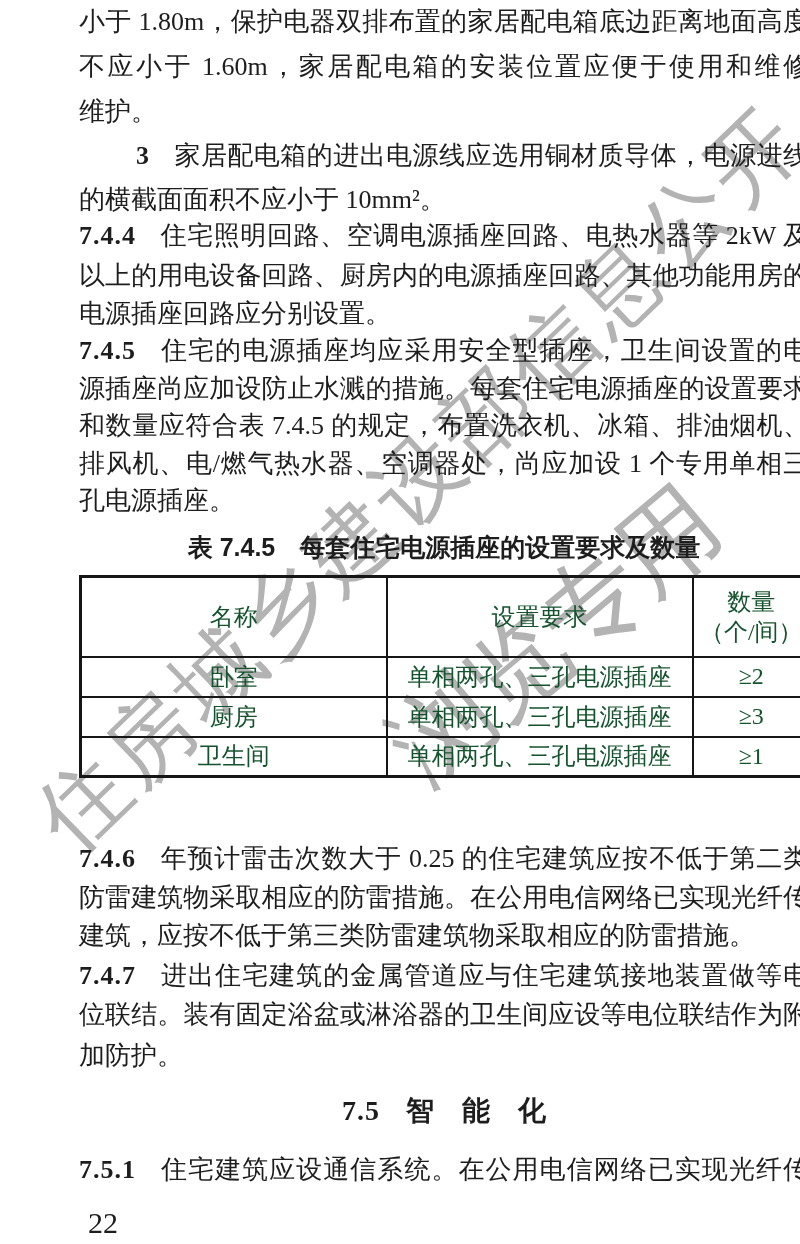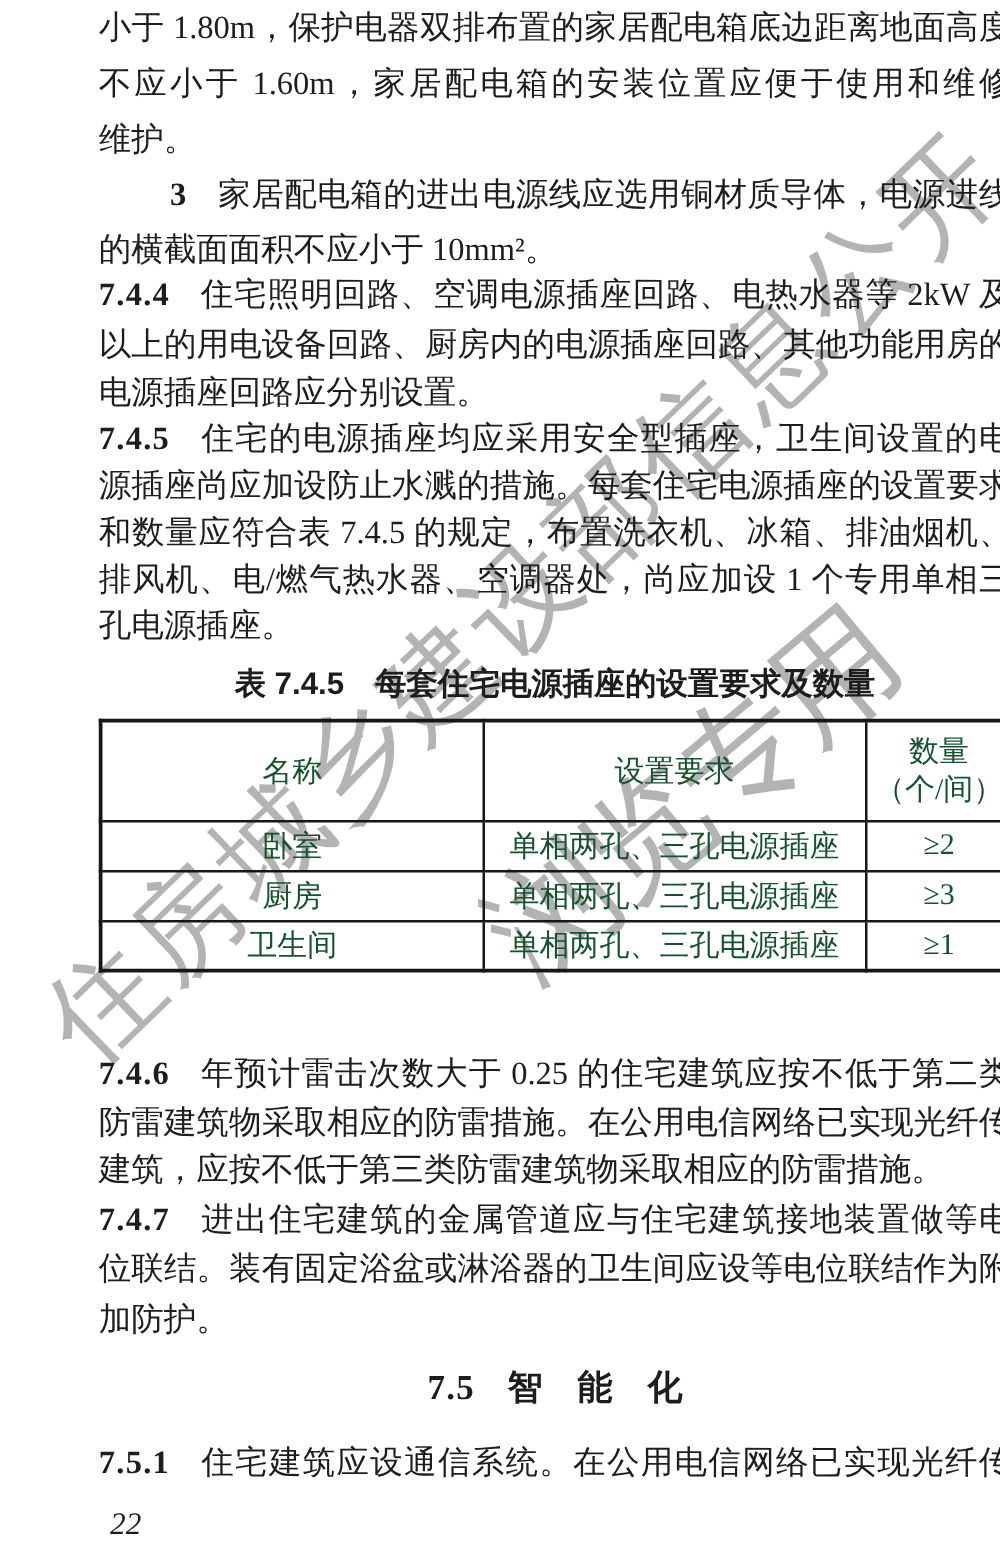--- a/index.html
+++ b/index.html
@@ -46,21 +46,21 @@
   .spec-table thead tr{height:80px;}
   .spec-table tbody tr{height:40px;}
   .qty-head div{line-height:30px;}
   
   .heading{
     position:absolute;left:35px;top:1093px;width:730px;text-align:center;
     font-size:28px;line-height:36px;font-weight:bold;
   }
   .hnum{margin-right:26px;letter-spacing:1px;}
   .pageno{
-    position:absolute;left:44px;top:1206px;font-size:25px;font-style:italic;
+    position:absolute;left:44px;top:1206px;font-size:30px;
   }
 </style>
 </head>
 <body>
 
 <div class="wm" id="wm1">住房城乡建设部信息公开</div>
 <div class="wm" id="wm2">浏览专用</div>
 
 <div class="content">
 

